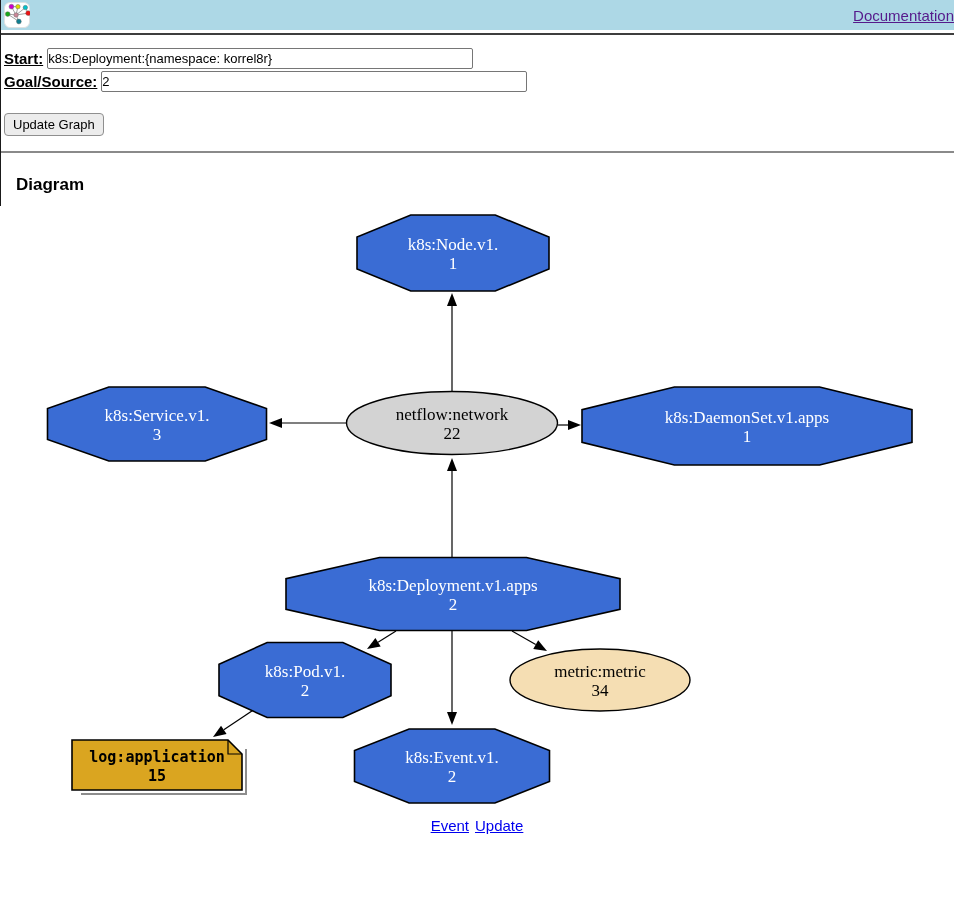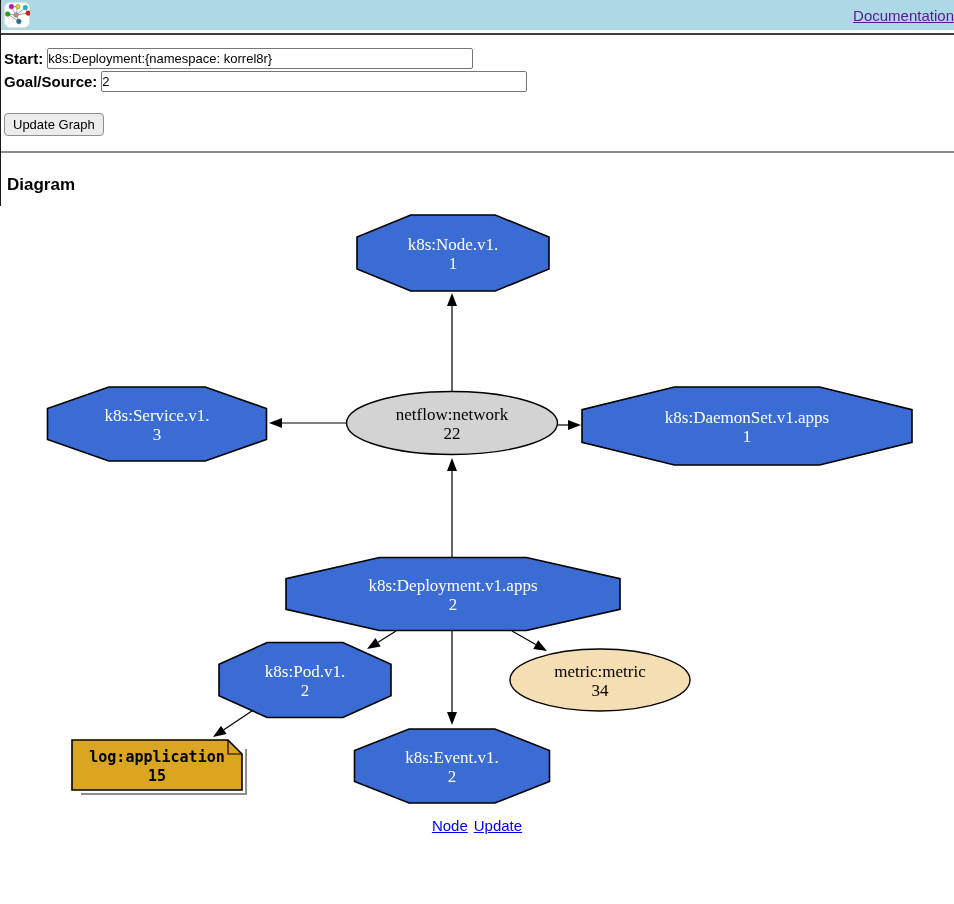--- a/index.html
+++ b/index.html
@@ -5,26 +5,26 @@
   html,body{margin:0;padding:0;background:#fff;font-family:"Liberation Sans",sans-serif;color:#000;}
   body{position:relative;width:954px;height:904px;overflow:hidden;}
   body::before{content:"";position:absolute;left:0;top:0;width:1px;height:206px;background:#1a1a1a;}
   .topbar{background:#add8e6;height:30px;display:flex;align-items:center;padding-left:4px;justify-content:space-between;}
   .logo{width:26px;height:26px;display:block;}
   .doc-link{color:#551a8b;font-size:15px;text-decoration:underline;margin-left:20px;}
   .hr-dark{height:2px;background:#3e3e3e;margin-top:3px;}
   .hr-gray{height:2px;background:#8a8a8a;margin-top:15px;}
   .form-area{padding:13px 0 0 4px;}
   .form-row{display:flex;align-items:center;margin-bottom:2px;}
-  .lbl{font-weight:bold;font-size:15px;margin-right:4px;white-space:nowrap;}
+  .lbl{font-weight:bold;font-size:15px;margin-right:4px;white-space:nowrap;text-decoration:underline;}
   .txt{width:424px;height:17px;font-size:13px;border:1px solid #767676;border-radius:2px;
        padding:1px 0;font-family:"Liberation Sans",sans-serif;color:#000;background:#fff;}
   .update-btn{margin-top:19px;font-size:13px;padding:3px 8px;border:1px solid #8f8f8f;
        border-radius:4px;background:#ececec;color:#000;font-family:"Liberation Sans",sans-serif;}
-  .diagram-heading{font-size:17px;font-weight:bold;margin:22px 0 0 7px;}
+  .diagram-heading{font-size:17px;font-weight:bold;margin:22px 0 0 16px;}
   .graph-wrap{margin-top:8px;}
   #graph-svg{display:block;}
   .img-links{text-align:center;font-size:15px;margin-top:2px;}
   .img-links a{color:#0000ee;text-decoration:underline;margin:0 3px;}
 </style>
 </head>
 <body>
 
 <header class="topbar">
   <svg class="logo" viewBox="0 0 28 28">
@@ -147,15 +147,15 @@
         <text x="157" y="759" text-anchor="middle" fill="#000000" font-family="&quot;DejaVu Sans Mono&quot;, monospace" font-size="15" font-weight="bold">log:application</text>
         <text x="157" y="778" text-anchor="middle" fill="#000000" font-family="&quot;DejaVu Sans Mono&quot;, monospace" font-size="15" font-weight="bold">15</text>
       </g>
       <g>
         <polygon points="409.1,726 494.9,726 549.5,747.46 549.5,778.54 494.9,800 409.1,800 354.5,778.54 354.5,747.46" fill="#3A6CD4" stroke="#000" stroke-width="1.6"></polygon>
         <text x="452" y="760" text-anchor="middle" fill="#ffffff" font-family="&quot;Liberation Serif&quot;, serif" font-size="17">k8s:Event.v1.</text>
         <text x="452" y="779" text-anchor="middle" fill="#ffffff" font-family="&quot;Liberation Serif&quot;, serif" font-size="17">2</text>
       </g>
     </svg>
   <div class="img-links">
-    <a href="#">Node</a><a href="#">Update</a>
+    <a href="#">Event</a><a href="#">Update</a>
   </div>
 </div>
 
 </body></html>

